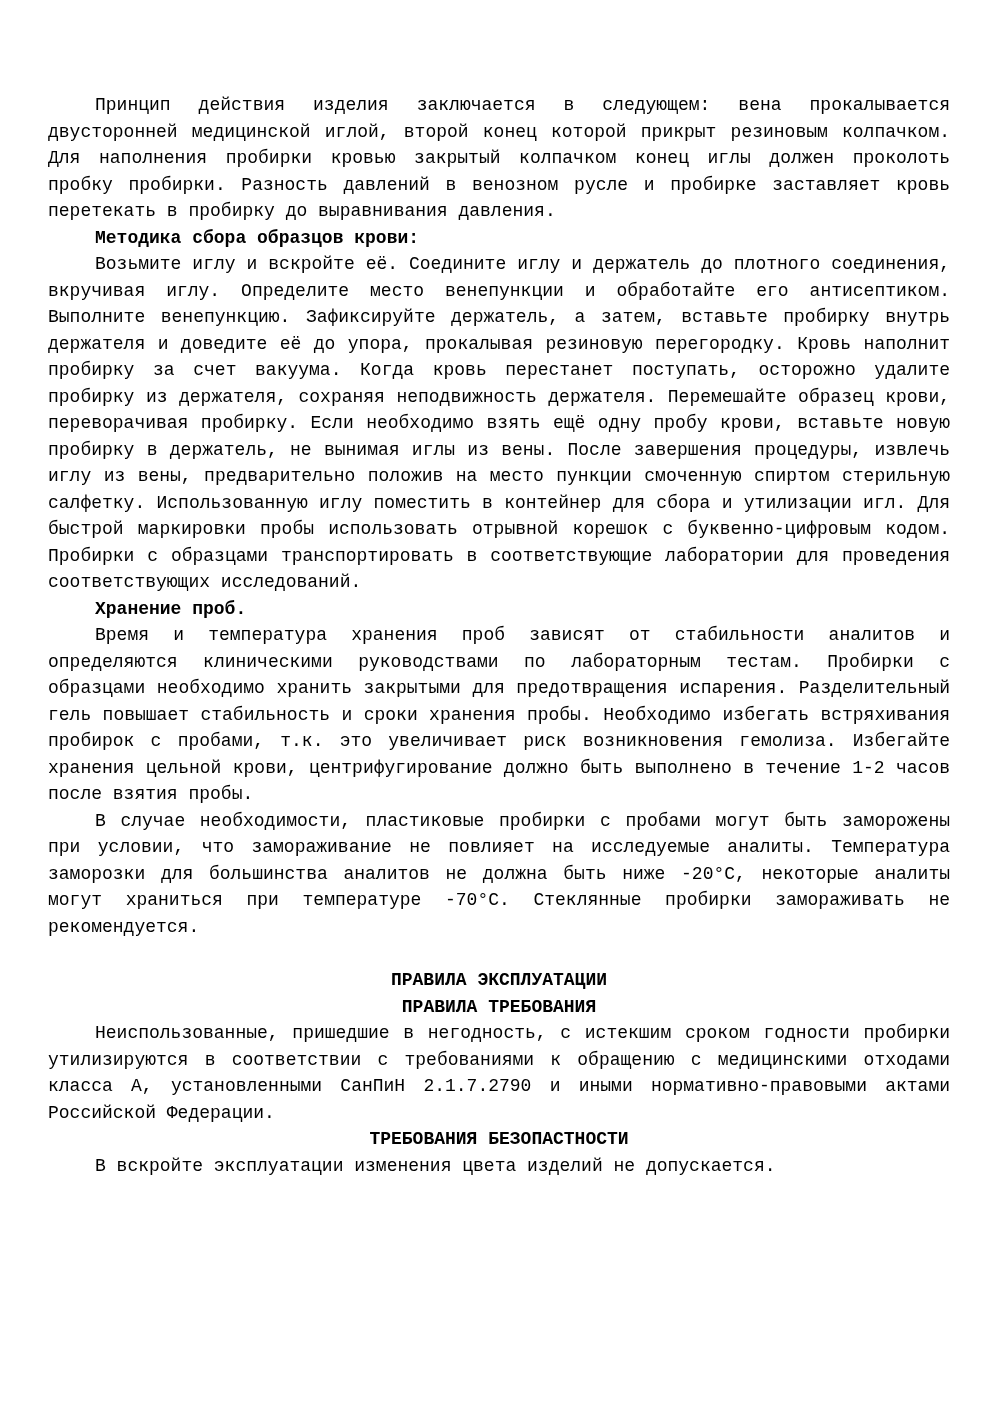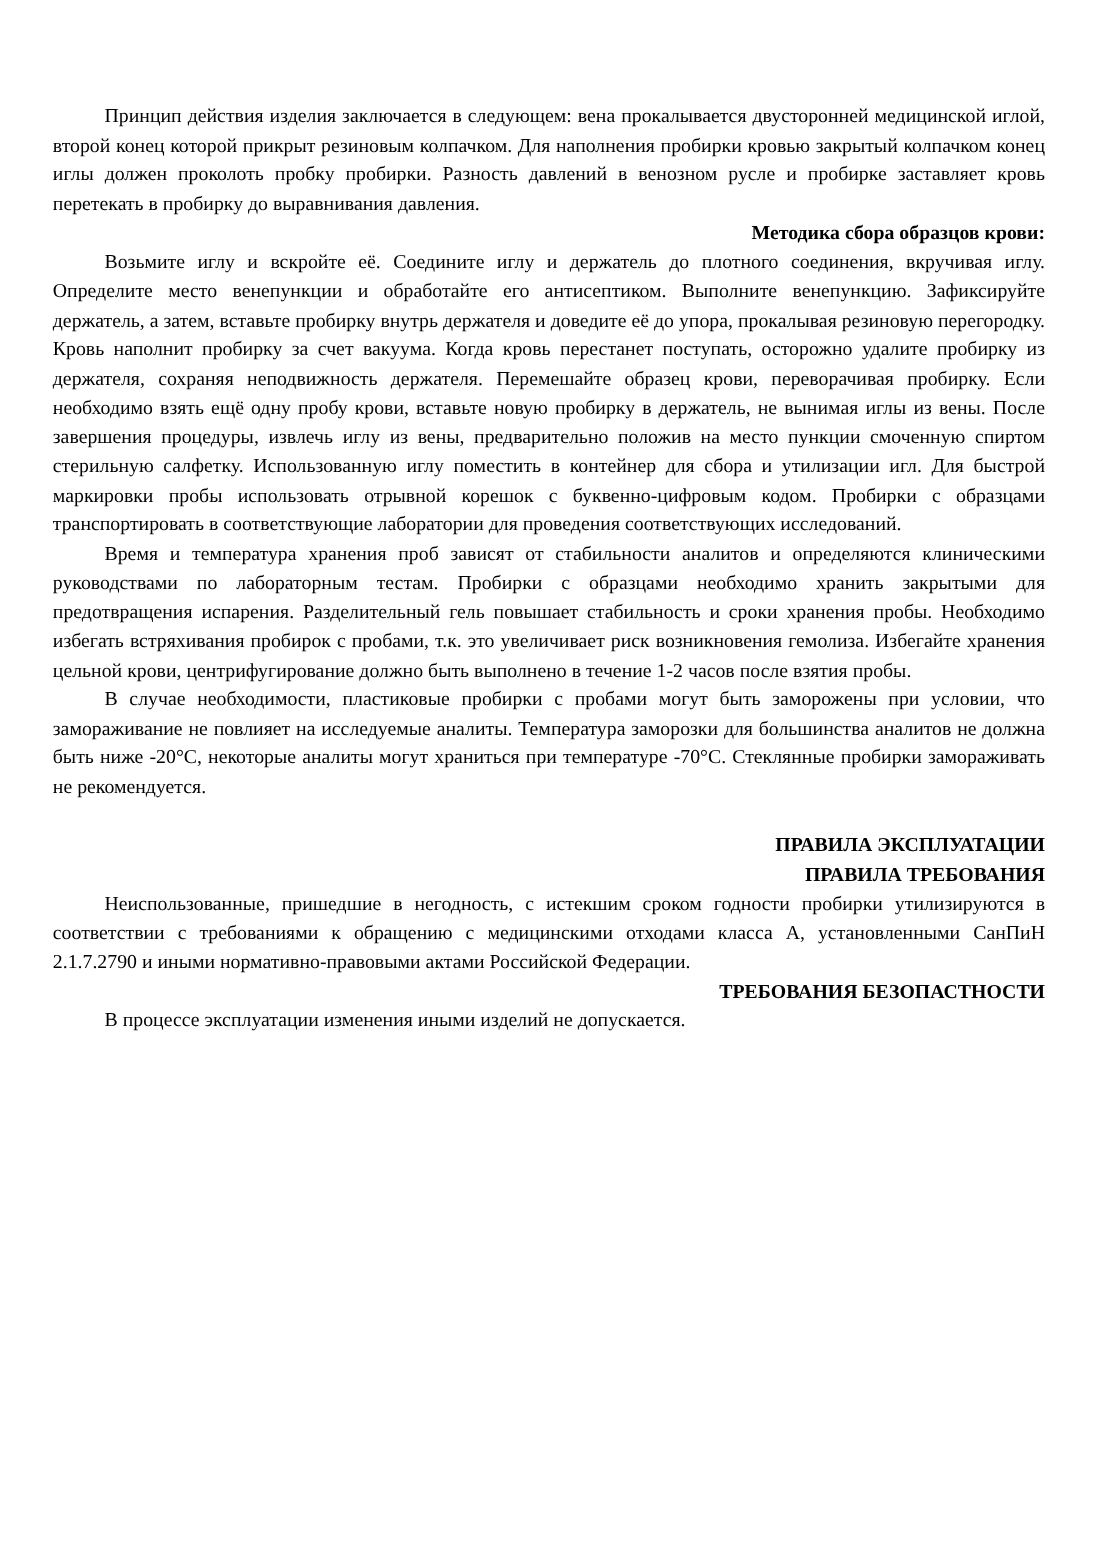--- a/index.html
+++ b/index.html
@@ -8,59 +8,60 @@
     background: #ffffff;
   }
   .page {
     position: relative;
     width: 1000px;
     height: 1414px;
     margin: 0 auto;
     background: #ffffff;
     box-sizing: border-box;
     padding: 92px 50px 40px 48px;
-    font-family: Liberation Serif, serif;
+    font-family: Liberation Mono, monospace;
     font-size: 18px;
     line-height: 26.5px;
     color: #000000;
     overflow: hidden;
   }
   .para {
     margin: 0;
     text-align: justify;
     text-indent: 47px;
   }
   .inline-heading {
     margin: 0;
     font-weight: bold;
     text-indent: 47px;
-    text-align: right;
+    text-align: left;
   }
   .center-heading {
     margin: 0;
     font-weight: bold;
-    text-align: right;
+    text-align: center;
     text-indent: 0;
   }
   .center-heading.gap-before {
     margin-top: 27px;
   }
 </style>
 </head>
 <body>
 
 <div class="page">
   <p class="para">Принцип действия изделия заключается в следующем: вена прокалывается двусторонней медицинской иглой, второй конец которой прикрыт резиновым колпачком. Для наполнения пробирки кровью закрытый колпачком конец иглы должен проколоть пробку пробирки. Разность давлений в венозном русле и пробирке заставляет кровь перетекать в пробирку до выравнивания давления.</p>
 
   <p class="inline-heading">Методика сбора образцов крови:</p>
   <p class="para">Возьмите иглу и вскройте её. Соедините иглу и держатель до плотного соединения, вкручивая иглу. Определите место венепункции и обработайте его антисептиком. Выполните венепункцию. Зафиксируйте держатель, а затем, вставьте пробирку внутрь держателя и доведите её до упора, прокалывая резиновую перегородку. Кровь наполнит пробирку за счет вакуума. Когда кровь перестанет поступать, осторожно удалите пробирку из держателя, сохраняя неподвижность держателя. Перемешайте образец крови, переворачивая пробирку. Если необходимо взять ещё одну пробу крови, вставьте новую пробирку в держатель, не вынимая иглы из вены. После завершения процедуры, извлечь иглу из вены, предварительно положив на место пункции смоченную спиртом стерильную салфетку. Использованную иглу поместить в контейнер для сбора и утилизации игл. Для быстрой маркировки пробы использовать отрывной корешок с буквенно-цифровым кодом. Пробирки с образцами транспортировать в соответствующие лаборатории для проведения соответствующих исследований.</p>
 
+  <p class="inline-heading">Хранение проб.</p>
   <p class="para">Время и температура хранения проб зависят от стабильности аналитов и определяются клиническими руководствами по лабораторным тестам. Пробирки с образцами необходимо хранить закрытыми для предотвращения испарения. Разделительный гель повышает стабильность и сроки хранения пробы. Необходимо избегать встряхивания пробирок с пробами, т.к. это увеличивает риск возникновения гемолиза. Избегайте хранения цельной крови, центрифугирование должно быть выполнено в течение 1-2 часов после взятия пробы.</p>
   <p class="para">В случае необходимости, пластиковые пробирки с пробами могут быть заморожены при условии, что замораживание не повлияет на исследуемые аналиты. Температура заморозки для большинства аналитов не должна быть ниже -20°С, некоторые аналиты могут храниться при температуре -70°С. Стеклянные пробирки замораживать не рекомендуется.</p>
 
   <p class="center-heading gap-before">ПРАВИЛА ЭКСПЛУАТАЦИИ</p>
 
   <p class="center-heading">ПРАВИЛА ТРЕБОВАНИЯ</p>
   <p class="para">Неиспользованные, пришедшие в негодность, с истекшим сроком годности пробирки утилизируются в соответствии с требованиями к обращению с медицинскими отходами класса А, установленными СанПиН 2.1.7.2790 и иными нормативно-правовыми актами Российской Федерации.</p>
 
   <p class="center-heading">ТРЕБОВАНИЯ БЕЗОПАСТНОСТИ</p>
-  <p class="para">В процессе эксплуатации изменения иными изделий не допускается.</p>
+  <p class="para">В вскройте эксплуатации изменения цвета изделий не допускается.</p>
 </div>
 
 </body></html>

